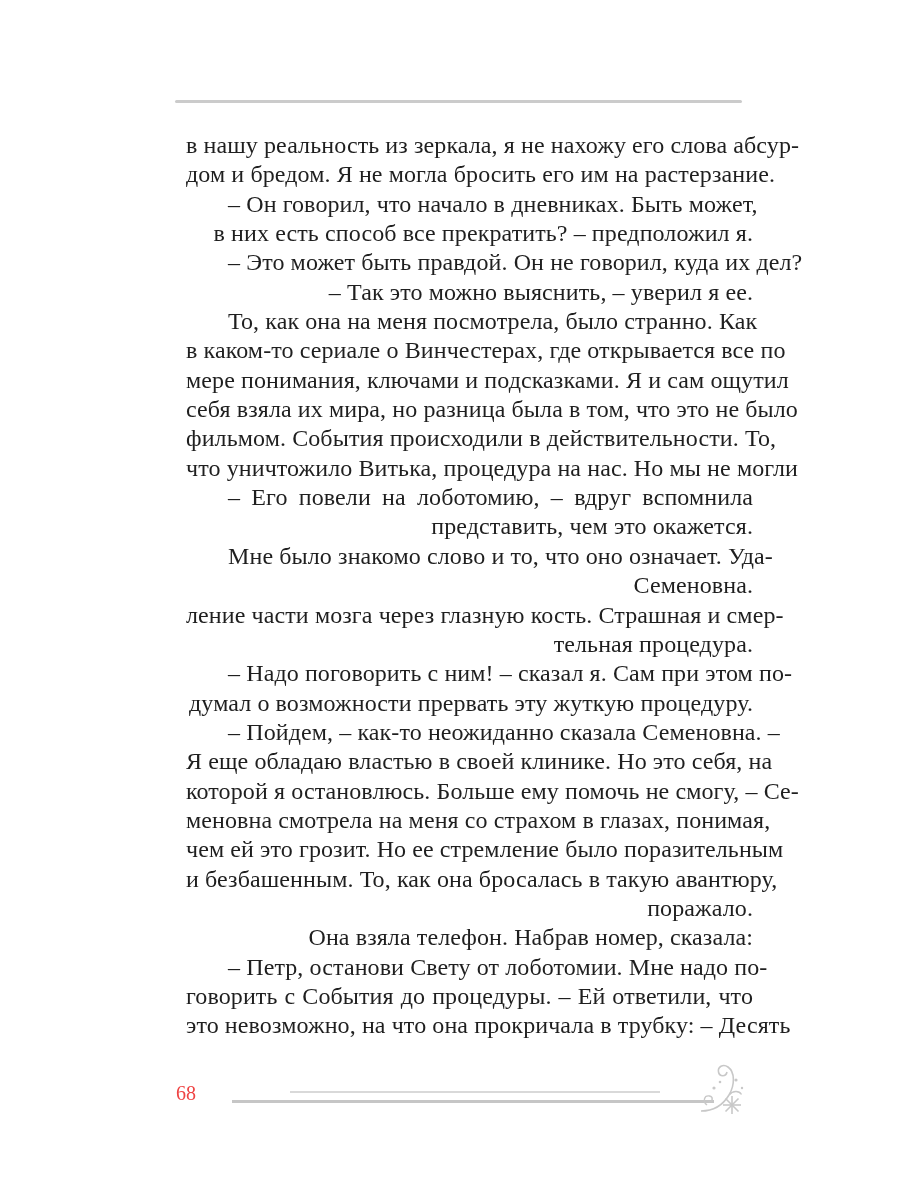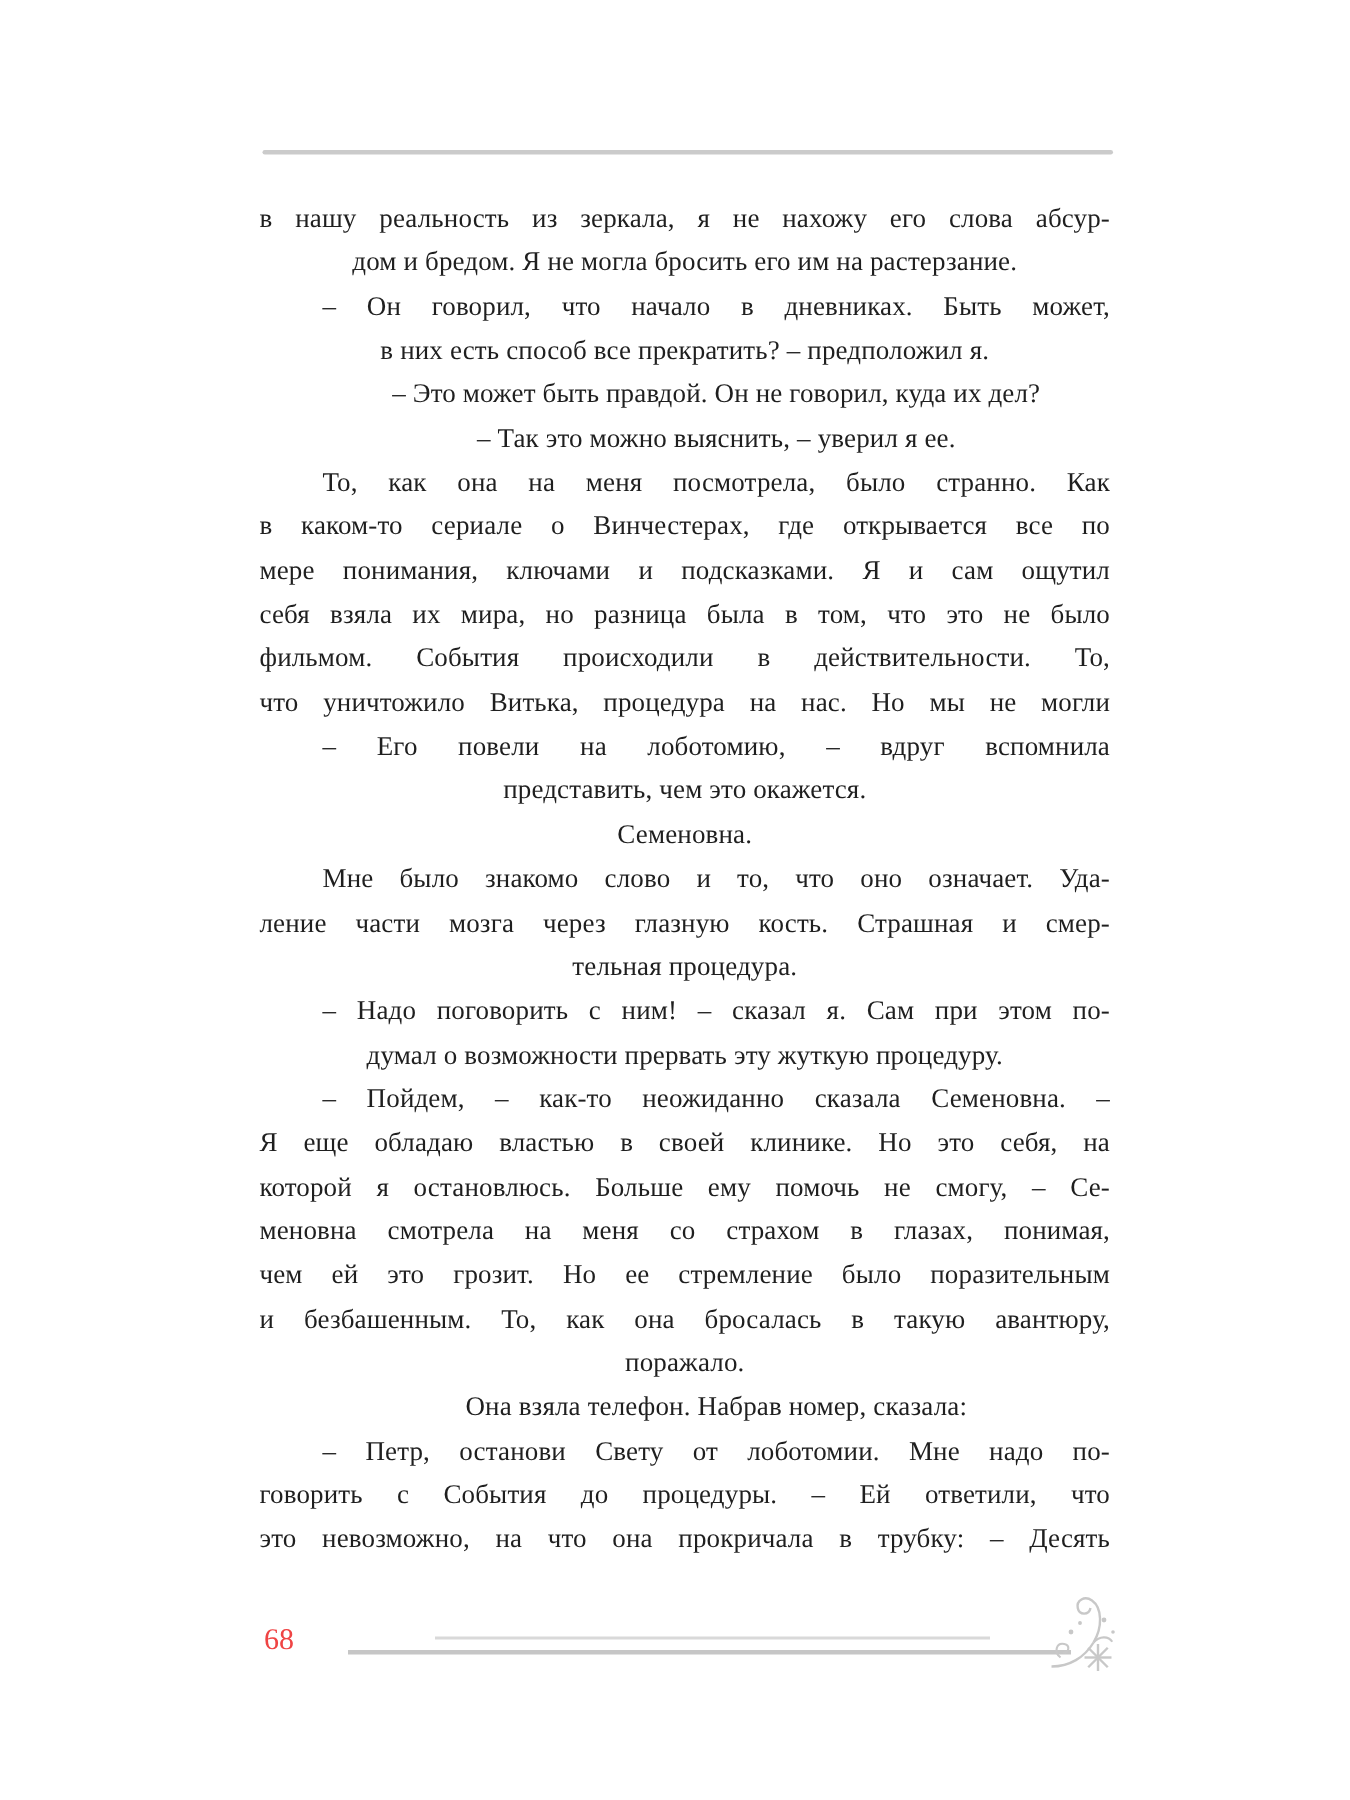--- a/index.html
+++ b/index.html
@@ -14,30 +14,30 @@
   }
   .top-rule {
     position: absolute;
     left: 175px; top: 100px;
     width: 567px; height: 3px;
     background: #cbcbcb;
     border-radius: 2px;
   }
   .text-block {
     position: absolute;
-    left: 173px; top: 131px;
+    left: 186px; top: 131px;
     width: 567px;
-    font-size: 18px;
+    font-size: 24px;
     line-height: 29.35px;
     letter-spacing: 0.1px;
   }
   .line {
     height: 29.35px;
     white-space: nowrap;
-    text-align: center;
+    text-align: right;
   }
   .line.j {
     text-align: justify;
     text-align-last: justify;
   }
   .line.ind { padding-left: 42px; }
   .footer-num {
     position: absolute;
     left: 176px; top: 1082px;
     font-size: 20px;
@@ -77,22 +77,22 @@
     <div class="line ind">– Это может быть правдой. Он не говорил, куда их дел?</div>
     <div class="line ind">– Так это можно выяснить, – уверил я ее.</div>
     <div class="line j ind">То, как она на меня посмотрела, было странно. Как</div>
     <div class="line j">в каком-то сериале о Винчестерах, где открывается все по</div>
     <div class="line j">мере понимания, ключами и подсказками. Я и сам ощутил</div>
     <div class="line j">себя взяла их мира, но разница была в том, что это не было</div>
     <div class="line j">фильмом. События происходили в действительности. То,</div>
     <div class="line j">что уничтожило Витька, процедура на нас. Но мы не могли</div>
     <div class="line j ind">– Его повели на лоботомию, – вдруг вспомнила</div>
     <div class="line">представить, чем это окажется.</div>
+    <div class="line j ind">Мне было знакомо слово и то, что оно означает. Уда-</div>
     <div class="line">Семеновна.</div>
-    <div class="line j ind">Мне было знакомо слово и то, что оно означает. Уда-</div>
     <div class="line j">ление части мозга через глазную кость. Страшная и смер-</div>
     <div class="line">тельная процедура.</div>
     <div class="line j ind">– Надо поговорить с ним! – сказал я. Сам при этом по-</div>
     <div class="line">думал о возможности прервать эту жуткую процедуру.</div>
     <div class="line j ind">– Пойдем, – как-то неожиданно сказала Семеновна. –</div>
     <div class="line j">Я еще обладаю властью в своей клинике. Но это себя, на</div>
     <div class="line j">которой я остановлюсь. Больше ему помочь не смогу, – Се-</div>
     <div class="line j">меновна смотрела на меня со страхом в глазах, понимая,</div>
     <div class="line j">чем ей это грозит. Но ее стремление было поразительным</div>
     <div class="line j">и безбашенным. То, как она бросалась в такую авантюру,</div>

